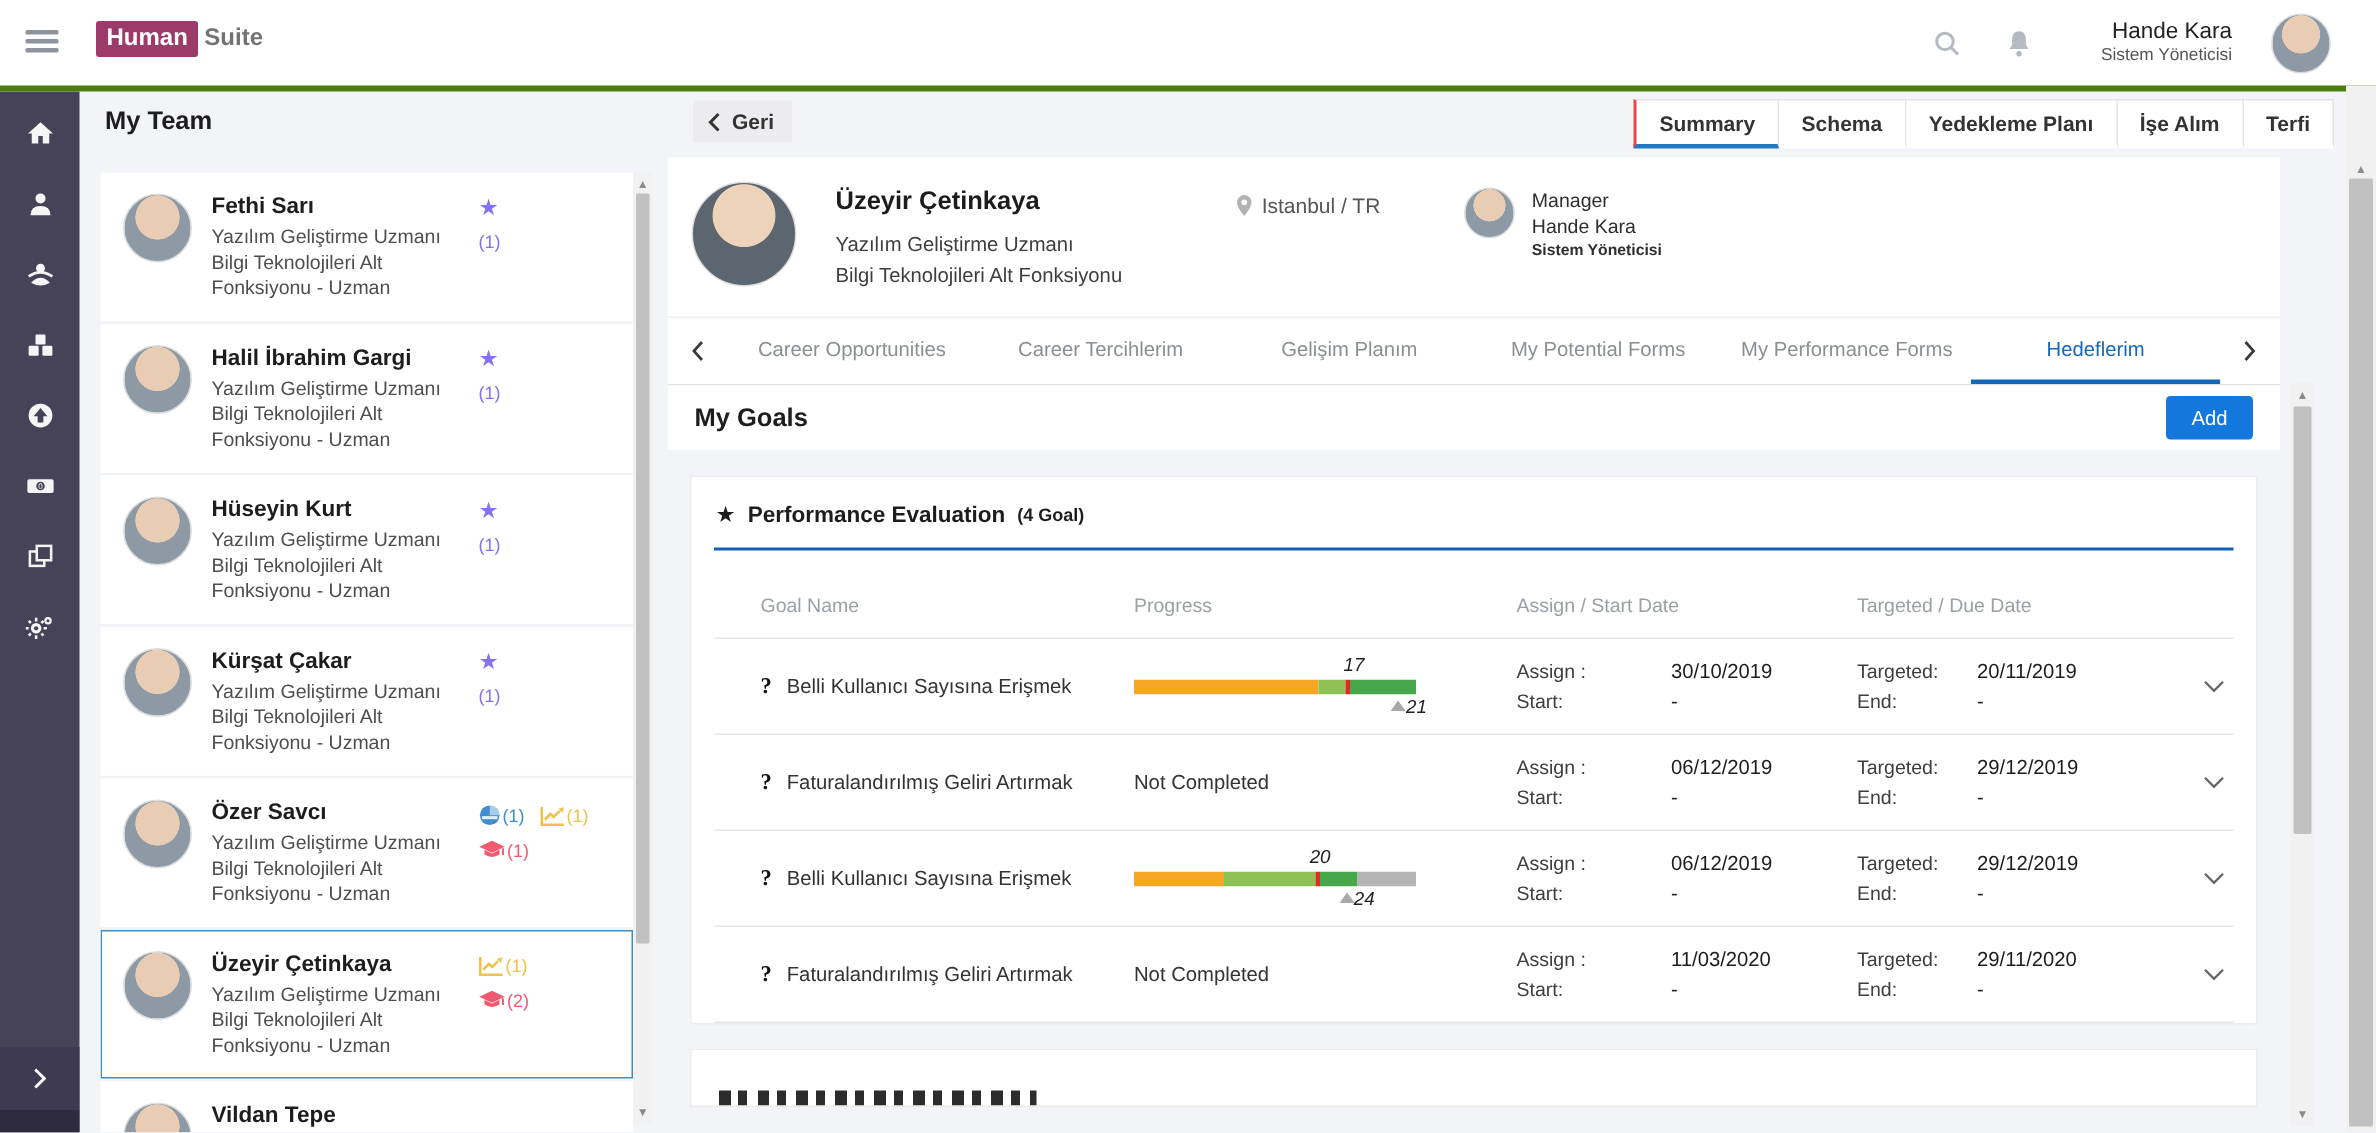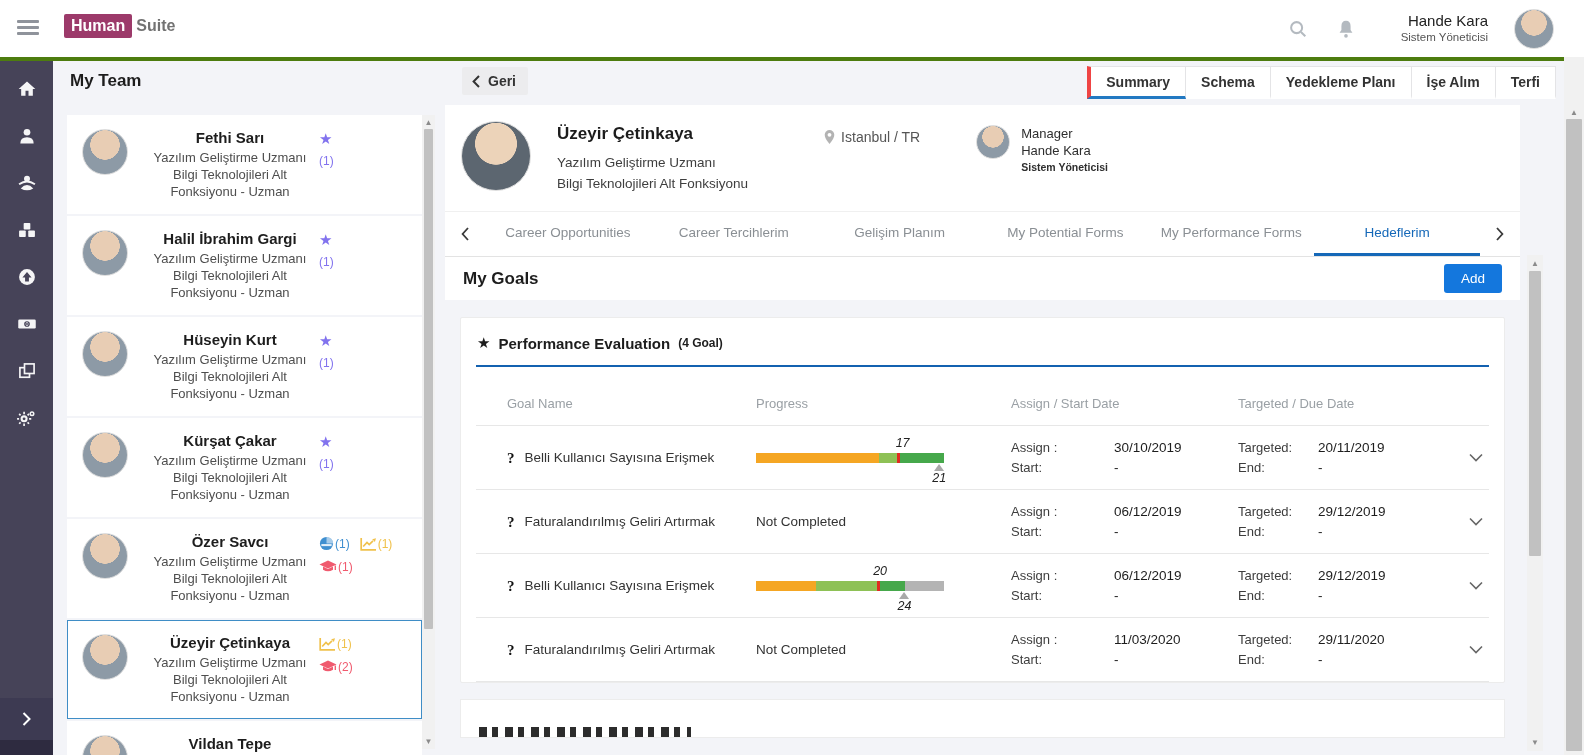--- a/index.html
+++ b/index.html
@@ -27,38 +27,38 @@
   .side-nav{position:absolute;left:0;top:57px;bottom:0;width:53px;background:#464358;z-index:25;}
   .side-icons{display:flex;flex-direction:column;align-items:center;padding-top:22px;}
   .side-ico{width:20px;height:20px;margin-bottom:27px;cursor:pointer;opacity:.95;}
   .side-ico svg{width:20px;height:20px;display:block;}
   .side-expand{position:absolute;left:0;right:0;bottom:15px;height:42px;background:#3d3a52;display:flex;align-items:center;justify-content:center;cursor:pointer;}
   .side-foot{position:absolute;left:0;right:0;bottom:0;height:15px;background:#2e2b40;}
   
   .team-panel{position:absolute;left:53px;top:57px;bottom:0;width:392px;background:#f3f4f8;overflow:hidden;}
   .team-title{font-size:17px;font-weight:bold;color:#1d1d1d;padding:14px 0 0 17px;}
   .team-list{position:absolute;top:58px;left:14px;width:355px;bottom:0;overflow:hidden;}
-  .member{background:#fff;margin-bottom:2px;padding:13px 10px 13px 14px;display:flex;cursor:pointer;border:1px solid #fff;text-align:center;}
+  .member{background:#fff;margin-bottom:2px;padding:13px 10px 13px 14px;display:flex;cursor:pointer;border:1px solid #fff;}
   .member.selected{border:1.5px solid #3f8dc6;}
   .m-avatar{width:44px;height:44px;flex:0 0 44px;margin-right:13px;}
   .m-info{flex:1;min-width:0;}
   .m-name{font-size:15px;font-weight:bold;color:#1d1d1d;margin-bottom:3px;}
   .m-sub{font-size:13px;color:#4e4e4e;line-height:17px;}
   .m-badges{width:92px;flex:0 0 92px;display:flex;flex-direction:column;align-items:flex-start;gap:9px;padding-top:3px;}
   .badge-row{display:flex;gap:10px;align-items:center;}
   .badge{display:flex;align-items:center;gap:1px;font-size:12px;}
   .bstar{font-size:15px;line-height:13px;}
   
   .main{position:absolute;left:445px;top:57px;right:20px;bottom:0;background:#f3f4f8;overflow:hidden;}
   
   .toolbar{height:48px;position:relative;font-weight:bold;}
   .back-btn{position:absolute;left:17px;top:10px;height:28px;background:#ececee;border-radius:2px;display:flex;align-items:center;gap:8px;padding:0 12px 0 10px;font-size:14px;color:#333;cursor:pointer;}
   .tb-tabs{position:absolute;right:8px;top:9px;display:flex;}
   .tb-tab{background:#fff;border:1px solid #e4e4e6;border-left:none;padding:7px 15px 6px;font-size:14px;color:#333;cursor:pointer;border-bottom:3px solid transparent;}
-  .tb-tab:first-child{border-left:4px solid #ef4444;}
+  .tb-tab:first-child{border-left:2px solid #ef4444;}
   .tb-tab.active{border-bottom:3px solid #2279c2;}
   
   .profile-card{background:#fff;margin-right:44px;height:106px;display:flex;align-items:flex-start;padding:16px 0 0 16px;box-sizing:border-box;}
   .p-avatar{width:68px;height:68px;flex:0 0 68px;margin-right:26px;background:radial-gradient(circle at 50% 32%,#ecd3b9 0 36%,#5c6670 37% 100%);}
   .p-name{font-size:17px;font-weight:bold;color:#1c1c1c;margin:3px 0 8px;}
   .p-sub{font-size:13.5px;color:#3e3e3e;line-height:21px;}
   .p-loc{display:flex;align-items:center;gap:5px;margin-left:75px;margin-top:8px;color:#555;font-size:14px;}
   .p-mgr{display:flex;margin-left:56px;margin-top:4px;gap:11px;}
   .p-mgr .mg-av{width:32px;height:32px;}
   .mg-lines{line-height:17px;font-size:13px;color:#2e2e2e;}
@@ -86,21 +86,21 @@
   .g-head{border-top:none;}
   .gc{padding-left:0;}
   .gc.first{padding-left:31px;}
   .g-name{display:flex;gap:10px;align-items:flex-start;font-size:13.5px;color:#333;line-height:20px;padding-right:30px;}
   .q-ico{font-weight:bold;font-size:15px;color:#111;font-family:"Liberation Serif",serif;}
   .np{font-size:13.5px;color:#333;}
   .barbox{position:relative;width:188px;height:10px;font-style:italic;}
   .bar{display:flex;height:10px;width:100%;overflow:hidden;}
   .bar span{display:block;height:10px;}
   .bar-top{position:absolute;top:-17px;transform:translateX(-50%);font-size:12.5px;color:#222;}
-  .bar-mk{position:absolute;top:11px;transform:translateX(-50%);display:flex;flex-direction:column;align-items:center;line-height:11px;}
+  .bar-mk{position:absolute;top:11px;transform:translateX(-50%);display:flex;align-items:center;line-height:11px;}
   .tri{width:0;height:0;border-left:5px solid transparent;border-right:5px solid transparent;border-bottom:7px solid #a9a9a9;}
   .tnum{font-size:12.5px;color:#222;margin-top:2px;}
   .d-line{display:flex;line-height:20px;}
   .dl{color:#3d3d3d;font-size:13px;width:103px;}
   .tg .dl{width:80px;}
   .dv{color:#1d1d1d;font-size:13.5px;}
   .g-chev{cursor:pointer;display:flex;justify-content:center;}
   
   .bottom-card{background:#fff;margin:16px 59px 0 15px;height:37px;border:1px solid #ececec;position:relative;overflow:hidden;}
   .clip-title{position:absolute;left:18px;top:27px;width:212px;height:10px;background:repeating-linear-gradient(90deg,#2c2c2c 0 8px,transparent 8px 13px,#2c2c2c 13px 19px,transparent 19px 26px);}

